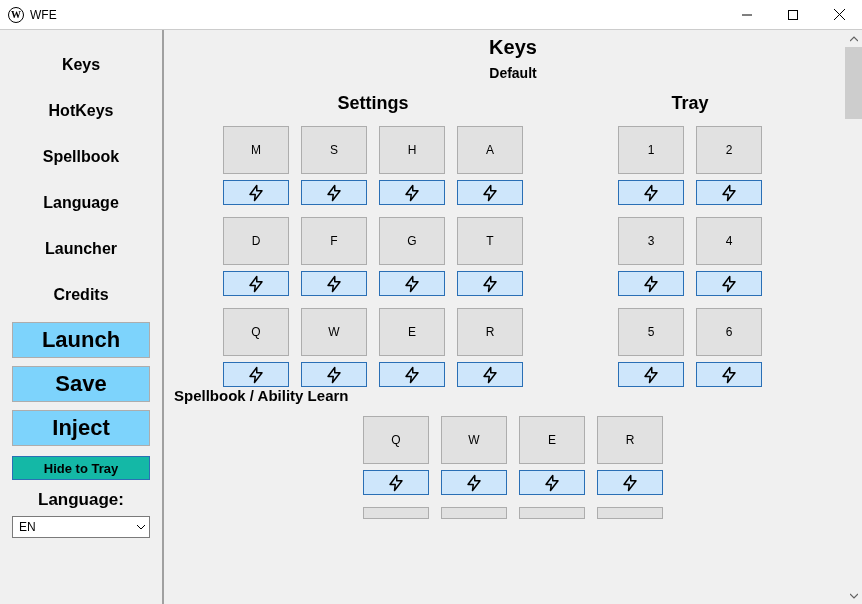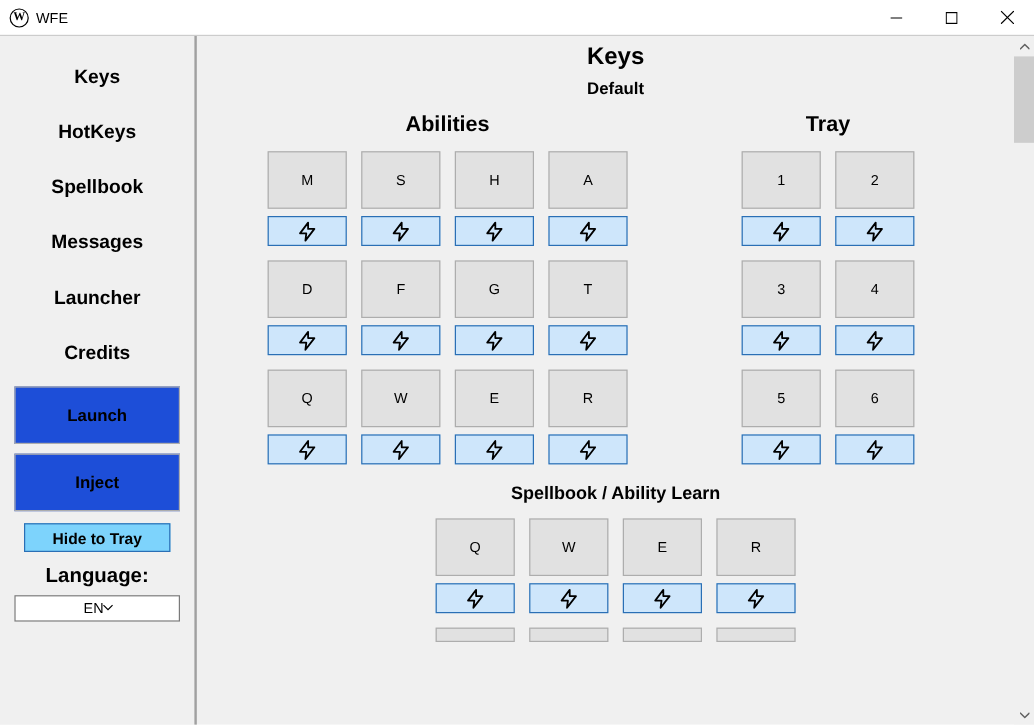--- a/index.html
+++ b/index.html
@@ -61,51 +61,51 @@
   }
   .nav-item {
     font-weight: bold;
     font-size: 16px;
     padding: 14px 0;
     text-align: center;
     width: 100%;
   }
   .side-btn {
     width: 138px;
-    height: 48px;
+    height: 36px;
     margin: 4px 0;
-    background: #1d4ed8;
+    background: #7dd3fc;
     border: 1px solid #adadad;
     font-weight: bold;
-    font-size: 14px;
+    font-size: 22px;
     display: flex;
     align-items: center;
     justify-content: center;
   }
   .side-btn.blue {
-    background: #7dd3fc;
+    background: #14b8a6;
     border: 1px solid #2a6fb5;
     height: 24px;
     font-size: 13px;
-    width: 122px;
+    width: 138px;
     margin-top: 6px;
   }
   .lang-label {
     font-weight: bold;
     font-size: 17px;
     margin-top: 6px;
   }
   .lang-select {
     width: 138px;
     height: 22px;
     border: 1px solid #7a7a7a;
     background: #fff;
     display: flex;
     align-items: center;
-    justify-content: center;
+    justify-content: space-between;
     padding: 0 4px 0 6px;
     margin-top: 6px;
     font-size: 12px;
   }
   .lang-select .chev {
     font-size: 10px;
   }
   .main {
     flex: 1;
     position: relative;
@@ -177,22 +177,21 @@
     border: 1px solid #2a6fb5;
     background: #cee6fb;
     display: flex;
     align-items: center;
     justify-content: center;
   }
   .bolt {
     width: 18px; height: 18px;
   }
   .section2 {
-    margin-top: 16px;
-    text-align: center;
+    text-align: left;
   }
   .section2 .col-title {
     font-size: 15px;
     margin-bottom: 12px;
   }
   .scrollbar {
     position: absolute;
     right: 0;
     top: 0;
     width: 17px;
@@ -244,25 +243,26 @@
       </svg>
   </div>
 </div>
 
 <div class="body">
 
   <div class="sidebar">
     <div class="nav-item">Keys</div>
     <div class="nav-item">HotKeys</div>
     <div class="nav-item">Spellbook</div>
-    <div class="nav-item">Messages</div>
+    <div class="nav-item">Language</div>
     <div class="nav-item">Launcher</div>
     <div class="nav-item">Credits</div>
 
     <div class="side-btn">Launch</div>
+    <div class="side-btn">Save</div>
     <div class="side-btn">Inject</div>
     <div class="side-btn blue">Hide to Tray</div>
     <div class="lang-label">Language:</div>
     <div class="lang-select">
       <span>EN</span>
       <span class="chev">
         <svg width="8" height="6">
             <polyline points="0,0 4,4 8,0" fill="none" stroke="#000" stroke-width="1"></polyline>
           </svg>
       </span>
@@ -270,21 +270,21 @@
   </div>
 
   <div class="main">
     <div class="main-inner">
       <div class="page-title">Keys</div>
       <div class="page-sub">Default</div>
 
       <div class="columns">
 
         <div class="col-abilities">
-          <div class="col-title">Abilities</div>
+          <div class="col-title">Settings</div>
           <div class="grid" id="abilities-grid">
               <div class="row">
                 <div class="keyblock">
                   <div class="keybox">M</div>
                   <div class="autocast">
                     <svg class="bolt" viewBox="0 0 24 24">
                       <path d="M13 2 L4 14 L11 14 L10 22 L20 9 L13 9 Z" fill="none" stroke="#000" stroke-width="2" stroke-linejoin="round"></path>
                     </svg>
                   </div>
                 </div>

